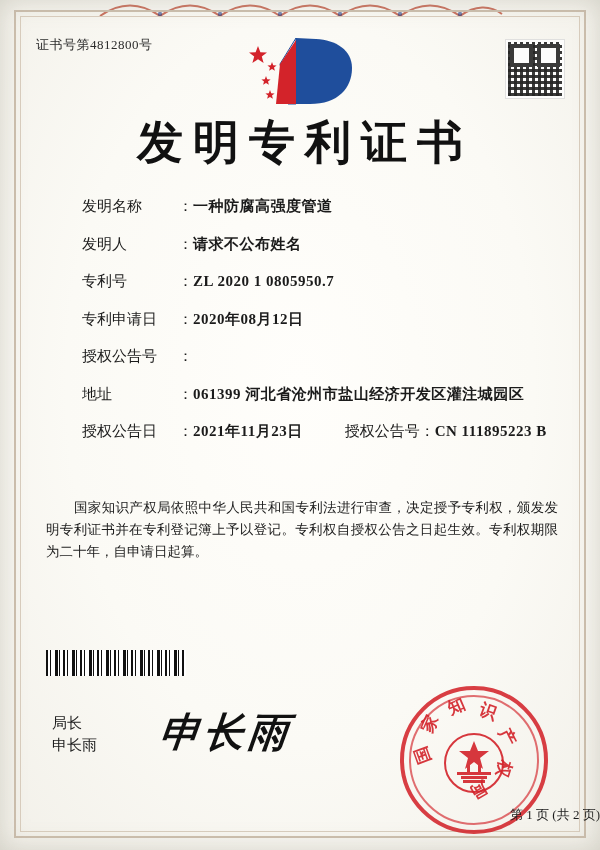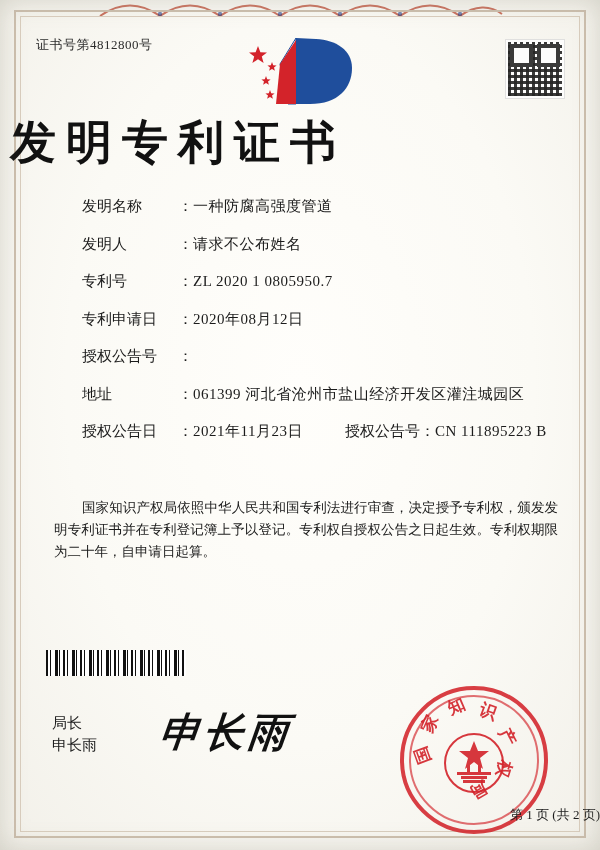--- a/index.html
+++ b/index.html
@@ -95,21 +95,21 @@
     top: 34px;
     transform: translateX(-50%);
     width: 120px;
     height: 74px;
   }
 
   .doc-title {
     position: absolute;
     left: 0; right: 0;
     top: 112px;
-    text-align: left;
+    text-align: center;
     font-family: "Liberation Serif", "DejaVu Serif", serif;
     font-size: 46px;
     font-weight: bold;
     letter-spacing: 10px;
     color: #111;
     text-indent: 10px;
   }
 
   .fields {
     position: absolute;
@@ -137,38 +137,39 @@
     width: 90px;
     justify-content: space-between;
   }
   .field-colon {
     flex: 0 0 12px;
     text-align: left;
   }
   .field-value {
     flex: 1 1 auto;
     letter-spacing: 0.5px;
+    font-weight: bold;
   }
   .field-row.split .field-value { flex: 0 0 auto; }
   .second-label {
     margin-left: 42px;
     white-space: nowrap;
   }
 
   .body-text {
     position: absolute;
     left: 46px;
     right: 42px;
     top: 497px;
     font-size: 13.5px;
     line-height: 22px;
     color: #1b1b1b;
     text-align: justify;
   }
-  .body-text p { margin: 0 0 8px 8px; text-indent: 28px; }
+  .body-text p { margin: 0 0 8px 0; text-indent: 28px; }
 
   .barcode {
     position: absolute;
     left: 46px;
     top: 650px;
     width: 140px;
     height: 26px;
     background:
       repeating-linear-gradient(90deg,
         #111 0 2px, #fff 2px 4px, #111 4px 5px, #fff 5px 9px,

